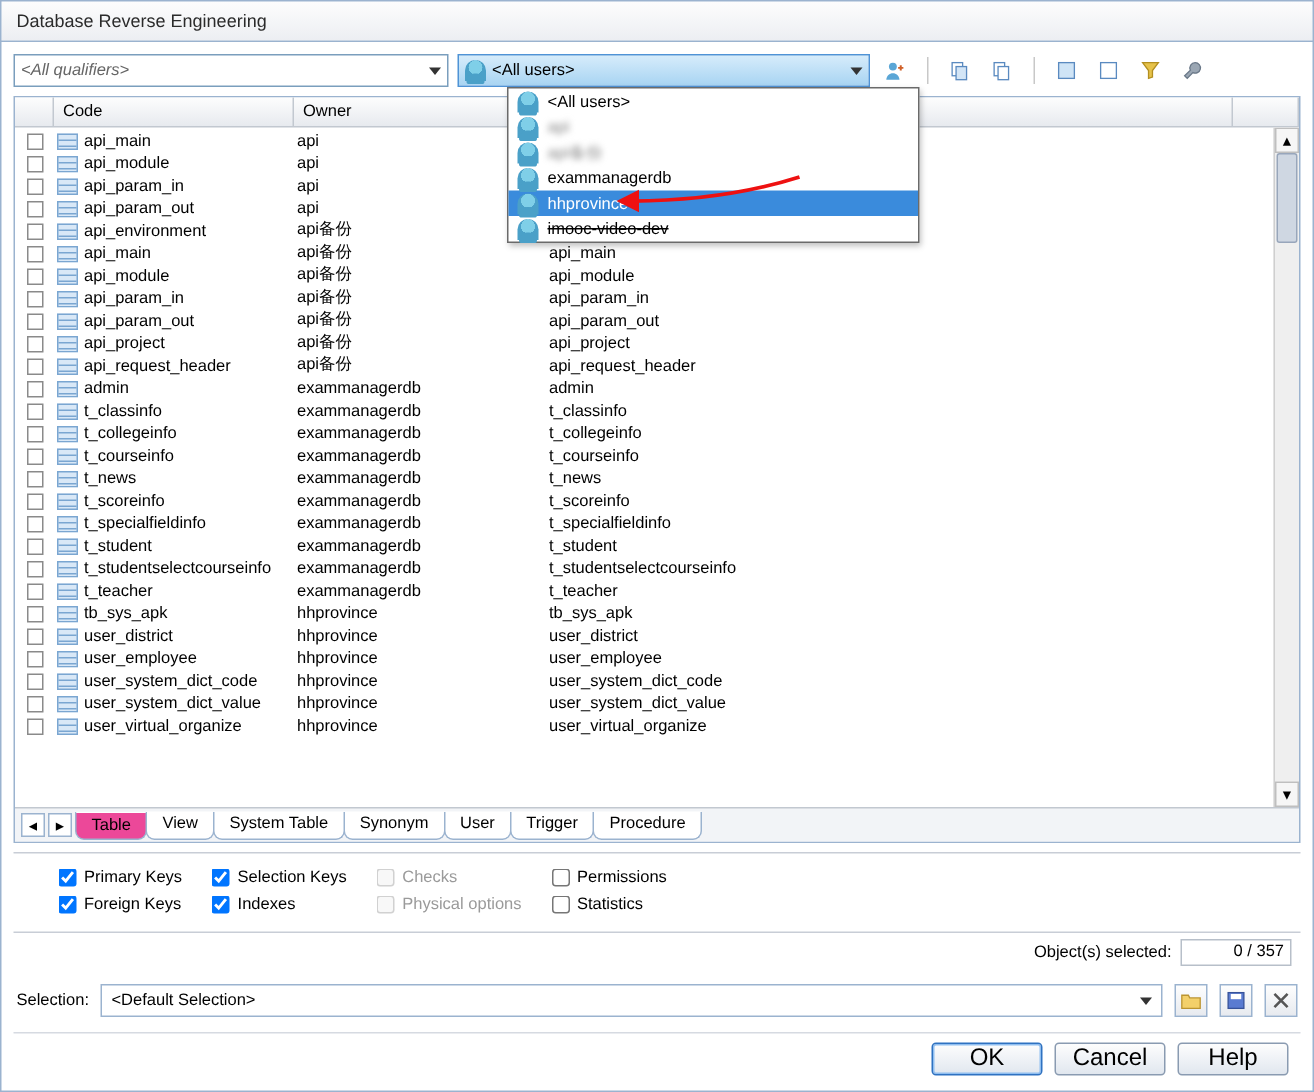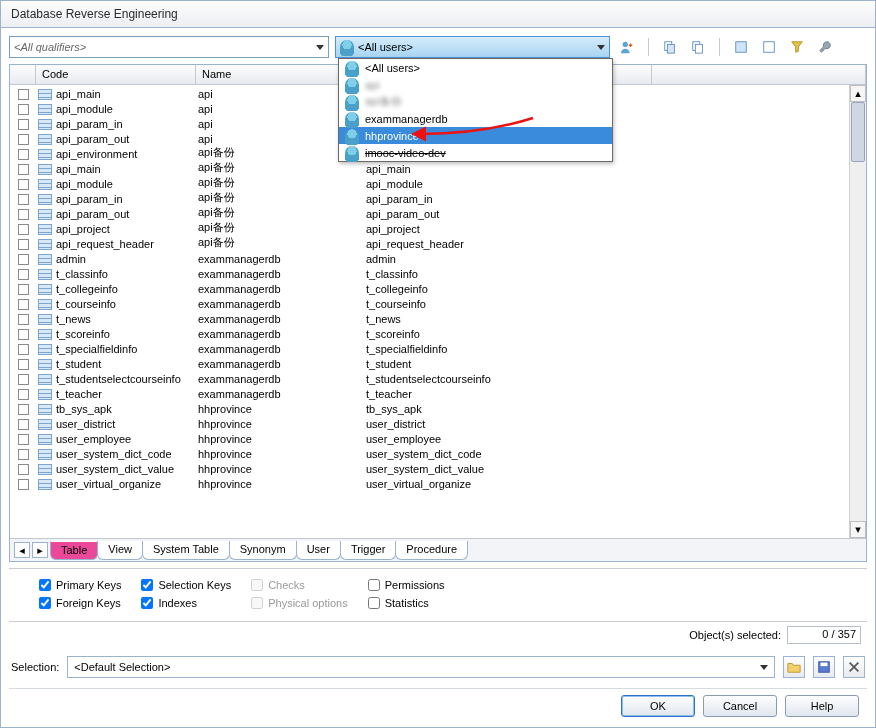--- a/index.html
+++ b/index.html
@@ -41,21 +41,21 @@
     height: 22px;
     border: 1px solid #7a9ebd;
     display: flex;
     align-items: center;
     padding: 0 4px;
     background: #fff;
     font-style: normal;
     gap: 4px;
     cursor: pointer;
   }
-  .qualifier-combo { width: 320px; font-style: italic; color:#666; }
+  .qualifier-combo { width: 290px; font-style: italic; color:#666; }
   .user-combo {
     width: 275px;
     background: linear-gradient(#d6ecfb, #a8d4f2);
     border: 1px solid #4f93d6;
   }
   .combo-arrow {
     margin-left: auto;
     width: 0; height: 0;
     border-left: 4px solid transparent;
     border-right: 4px solid transparent;
@@ -191,21 +191,21 @@
     display:flex; align-items:center; justify-content:center;
     background:linear-gradient(#fefefe,#e7eaef); cursor:pointer;
   }
   .btnbar{
     display:flex; justify-content:flex-end; gap:8px; padding:6px 8px 2px 8px;
     border-top:1px solid #d6dae1;
   }
   .btn{
     min-width:74px; height:22px; border:1px solid #8a9bb1;
     border-radius:3px; background:linear-gradient(#fdfdfd,#e1e7ef);
-    padding:0 10px; cursor:pointer; font-size:11px;
+    padding:0 10px; cursor:pointer; font-size:16px;
   }
   .btn.primary{ border:1px solid #2f72c1; box-shadow:0 0 0 1px #8fbef0 inset;}
   .arrow{
     position:absolute; z-index:60; pointer-events:none;
   }
   svg.ic{ width:14px; height:14px;}
 </style>
 </head>
 <body>
 
@@ -303,20 +303,21 @@
           </marker>
         </defs>
       <path d="M128 6 C 90 18, 50 22, 16 22" stroke="#e11" stroke-width="2.5" fill="none" marker-end="url(#ah)"></path>
     </svg>
   </div>
 
   <div class="grid-wrap">
     <div class="grid-header">
       <div class="gh sel"></div>
       <div class="gh code">Code</div>
+      <div class="gh owner">Owner</div>
       <div class="gh name">Name</div>
       <div class="gh rest"></div>
     </div>
     <div class="grid-body" id="gridbody">
       <div class="grow">
           <div class="gc-chk">
             <span class="chk"></span>
           </div>
           <div class="gc-code">
             <span class="tblicon"></span>

